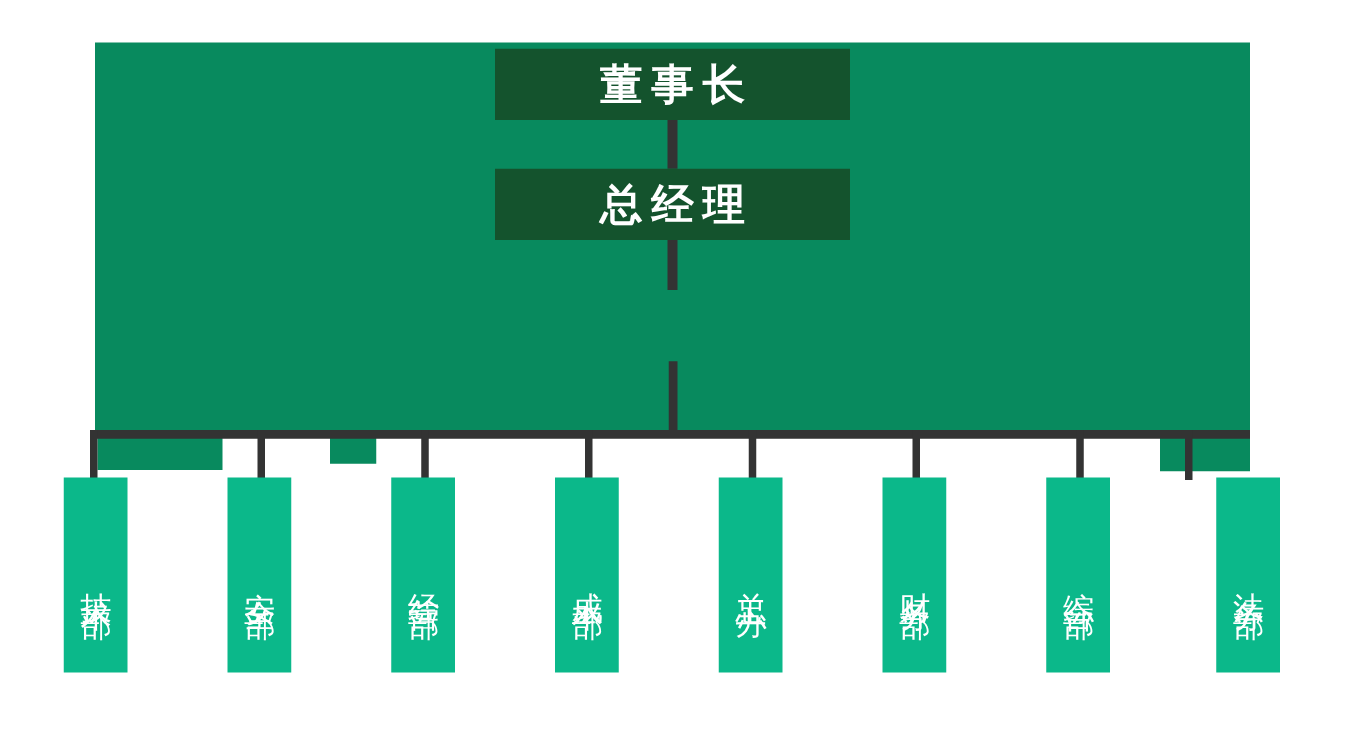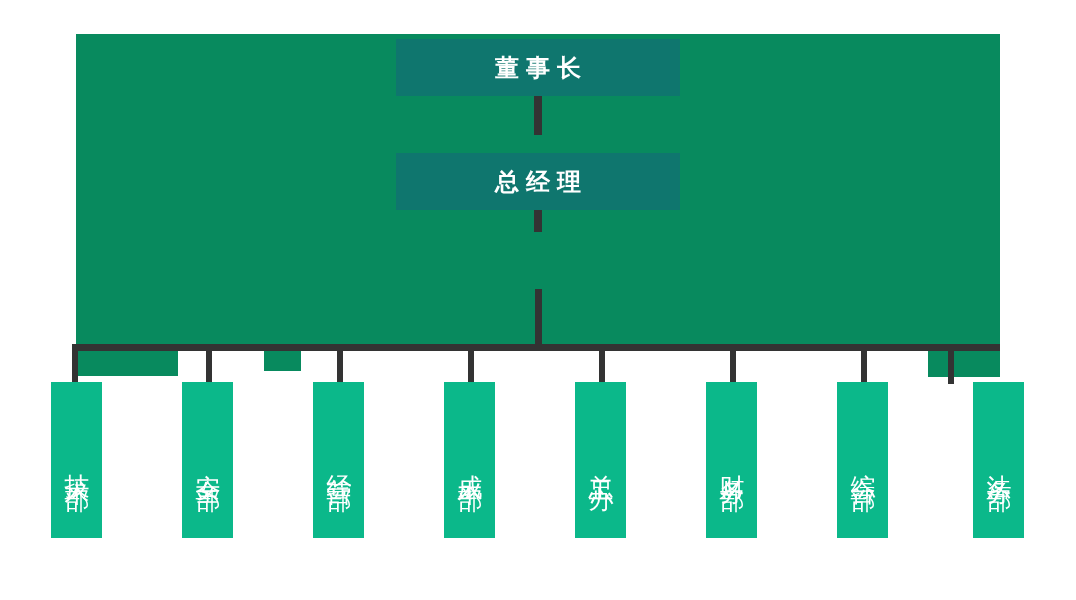--- a/index.html
+++ b/index.html
@@ -34,33 +34,33 @@
     position: absolute;
     background: #088a5e;
   }
   .panel-ext.a { left: 78px;  top: 344px; width: 100px; height: 32px; }
   .panel-ext.b { left: 264px; top: 344px; width: 37px;  height: 27px; }
   .panel-ext.c { left: 928px; top: 344px; width: 72px;  height: 33px; }
 
   
   .exec-box {
     position: absolute;
-    background: #0f766e;
+    background: #14532d;
     color: #ffffff;
     display: flex;
     align-items: center;
     justify-content: center;
-    font-size: 24px;
+    font-size: 34px;
     font-weight: bold;
     letter-spacing: 7px;
     text-indent: 7px;
     line-height: 1;
   }
   .exec-box.chairman { left: 396px; top: 39px;  width: 284px; height: 57px; }
-  .exec-box.gm       { left: 396px; top: 153px; width: 284px; height: 57px; }
+  .exec-box.gm       { left: 396px; top: 135px; width: 284px; height: 57px; }
   .exec-box.dgm      { left: 396px; top: 232px; width: 284px; height: 57px; }
 
   
   .v-link {
     position: absolute;
     background: #333333;
     width: 8px;
     left: 534px;
   }
   .v-link.l1 { top: 96px;  height: 39px; }

